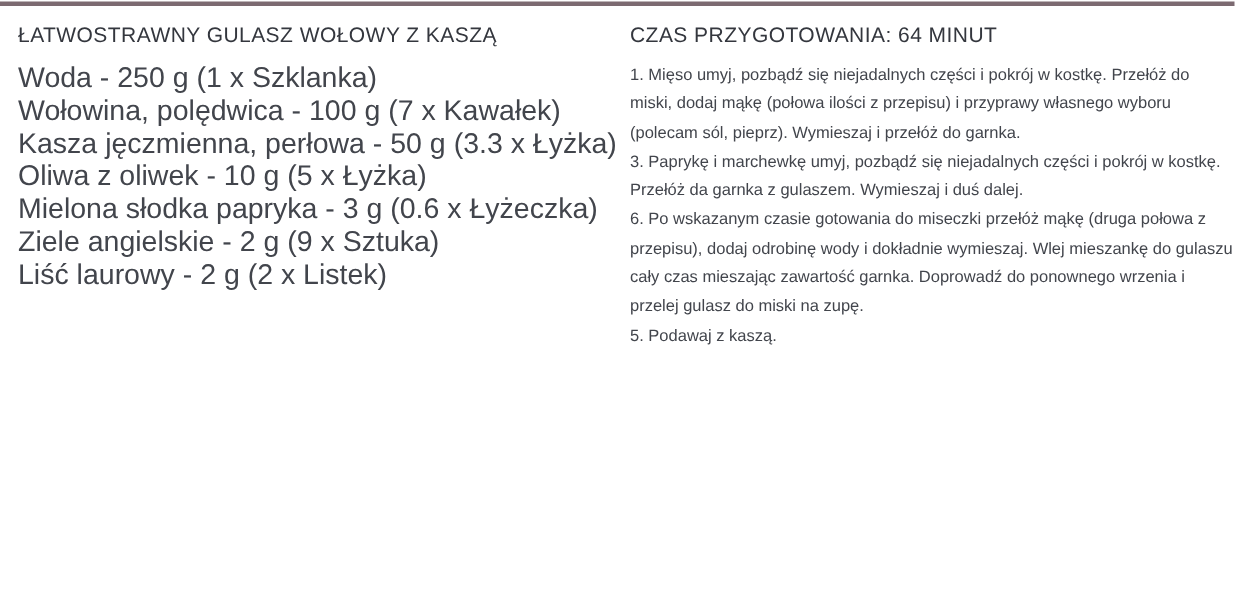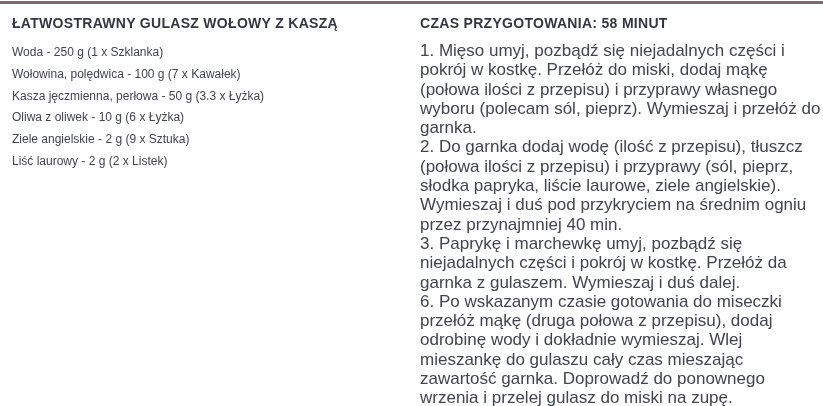--- a/index.html
+++ b/index.html
@@ -19,39 +19,39 @@
   }
   .top-border{
     position:absolute;left:0;top:1px;width:823px;height:3px;
     background:var(--accent);
   }
   .col{position:absolute;top:14px;}
   .col-left{left:12px;width:398px;}
   .col-right{left:420px;width:403px;}
   .section-title{
     font-size:14px;
-    font-weight:700;
+    font-weight:400;
     letter-spacing:0.3px;
     line-height:18px;
     color:var(--title);
   }
   .ingredient-list{
     margin-top:10px;
     list-style:none;
   }
   .ingredient-list li{
-    font-size:12px;
+    font-size:19px;
     line-height:21.8px;
     white-space:nowrap;
   }
   .steps{
     margin-top:9px;
   }
   .steps p{
-    font-size:17px;
+    font-size:11px;
     line-height:19.3px;
   }
 </style>
 </head>
 <body>
 
 <div class="top-border"></div>
 
 <section class="col col-left">
   <h2 class="section-title">ŁATWOSTRAWNY GULASZ WOŁOWY Z KASZĄ</h2>
@@ -59,36 +59,36 @@
 
       <li>Woda - 250 g (1 x Szklanka)</li>
 
       <li>Wołowina, polędwica - 100 g (7 x Kawałek)</li>
 
 
       <li>Kasza jęczmienna, perłowa - 50 g (3.3 x Łyżka)</li>
 
 
 
-      <li>Oliwa z oliwek - 10 g (6 x Łyżka)</li>
+      <li>Oliwa z oliwek - 10 g (5 x Łyżka)</li>
 
+      <li>Mielona słodka papryka - 3 g (0.6 x Łyżeczka)</li>
 
       <li>Ziele angielskie - 2 g (9 x Sztuka)</li>
 
       <li>Liść laurowy - 2 g (2 x Listek)</li>
     </ul>
 </section>
 
 <section class="col col-right">
-  <h2 class="section-title">CZAS PRZYGOTOWANIA: 58 MINUT</h2>
+  <h2 class="section-title">CZAS PRZYGOTOWANIA: 64 MINUT</h2>
   <div class="steps">
 
       <p>1. Mięso umyj, pozbądź się niejadalnych części i pokrój w kostkę. Przełóż do miski, dodaj mąkę (połowa ilości z przepisu) i przyprawy własnego wyboru (polecam sól, pieprz). Wymieszaj i przełóż do garnka.</p>
 
-      <p>2. Do garnka dodaj wodę (ilość z przepisu), tłuszcz (połowa ilości z przepisu) i przyprawy (sól, pieprz, słodka papryka, liście laurowe, ziele angielskie). Wymieszaj i duś pod przykryciem na średnim ogniu przez przynajmniej 40 min.</p>
 
       <p>3. Paprykę i marchewkę umyj, pozbądź się niejadalnych części i pokrój w kostkę. Przełóż da garnka z gulaszem. Wymieszaj i duś dalej.</p>
 
 
       <p>6. Po wskazanym czasie gotowania do miseczki przełóż mąkę (druga połowa z przepisu), dodaj odrobinę wody i dokładnie wymieszaj. Wlej mieszankę do gulaszu cały czas mieszając zawartość garnka. Doprowadź do ponownego wrzenia i przelej gulasz do miski na zupę.</p>
 
       <p>5. Podawaj z kaszą.</p>
     </div>
 </section>
 

